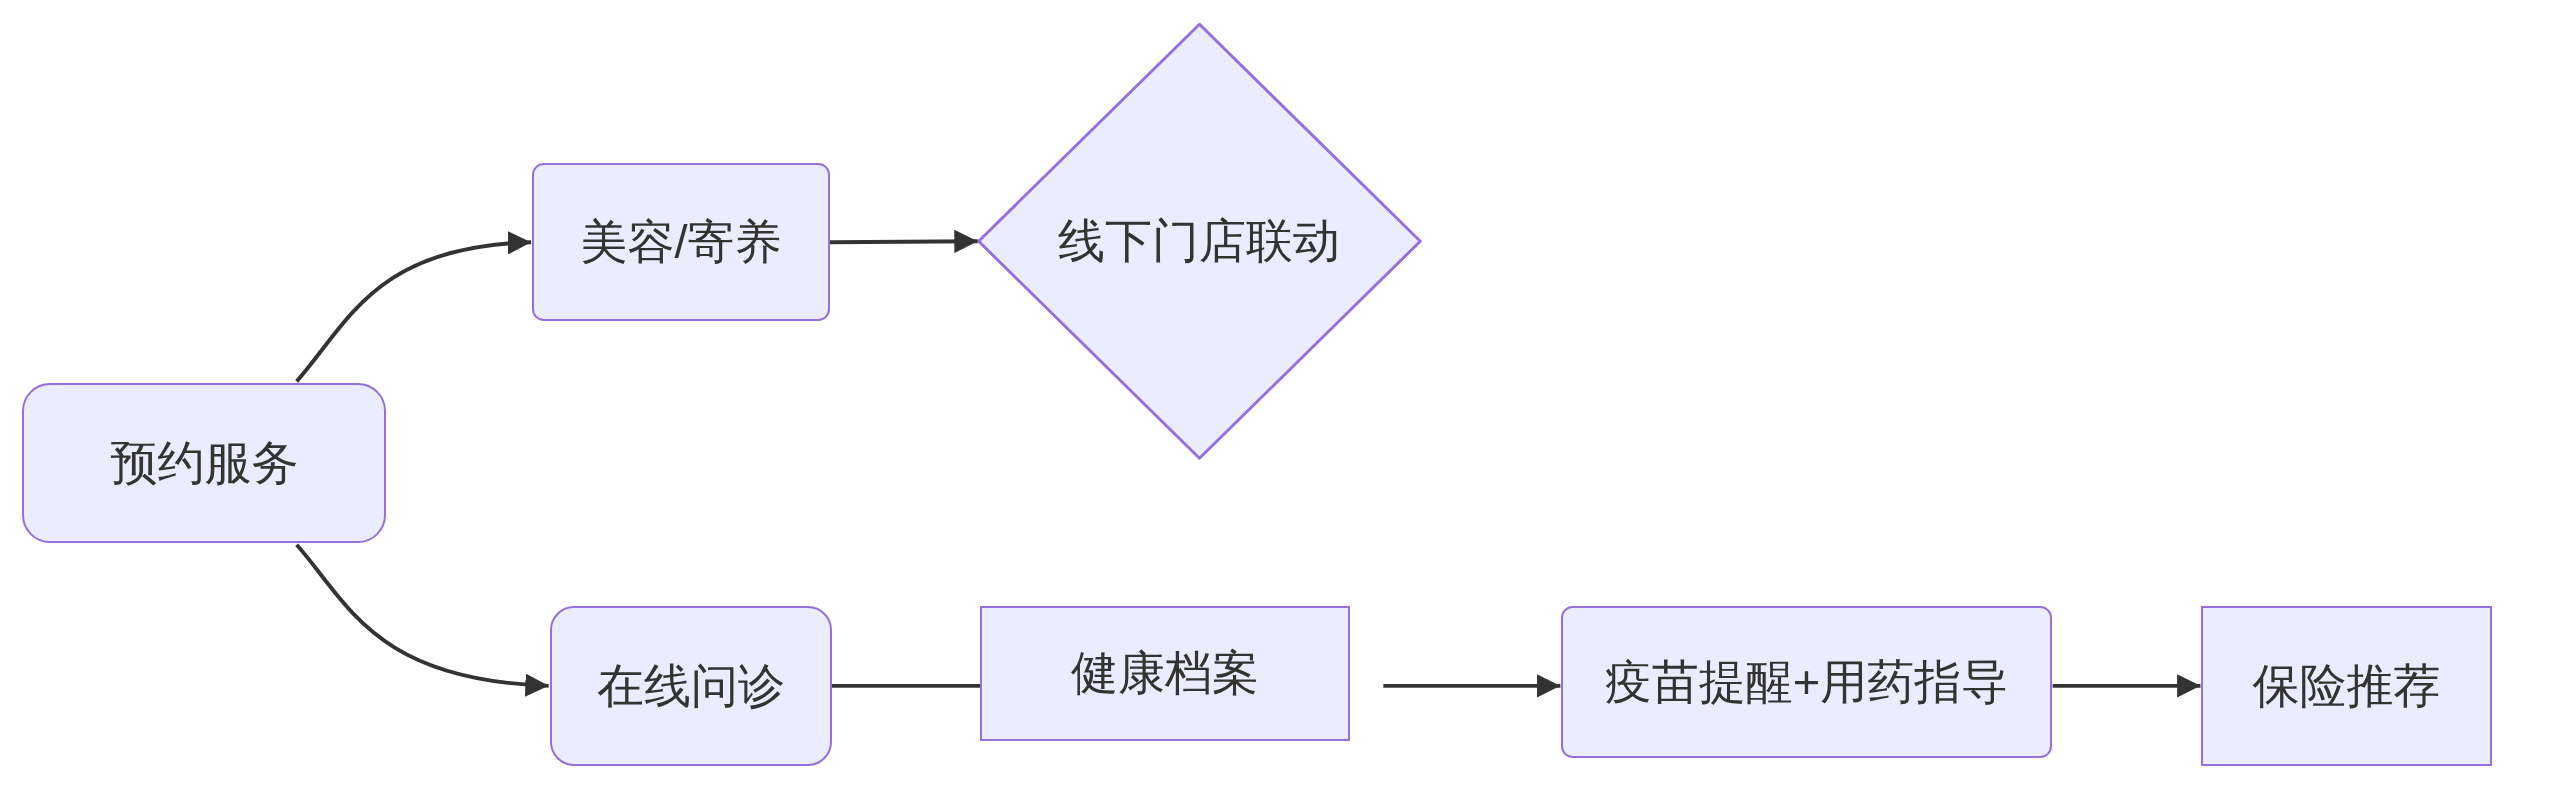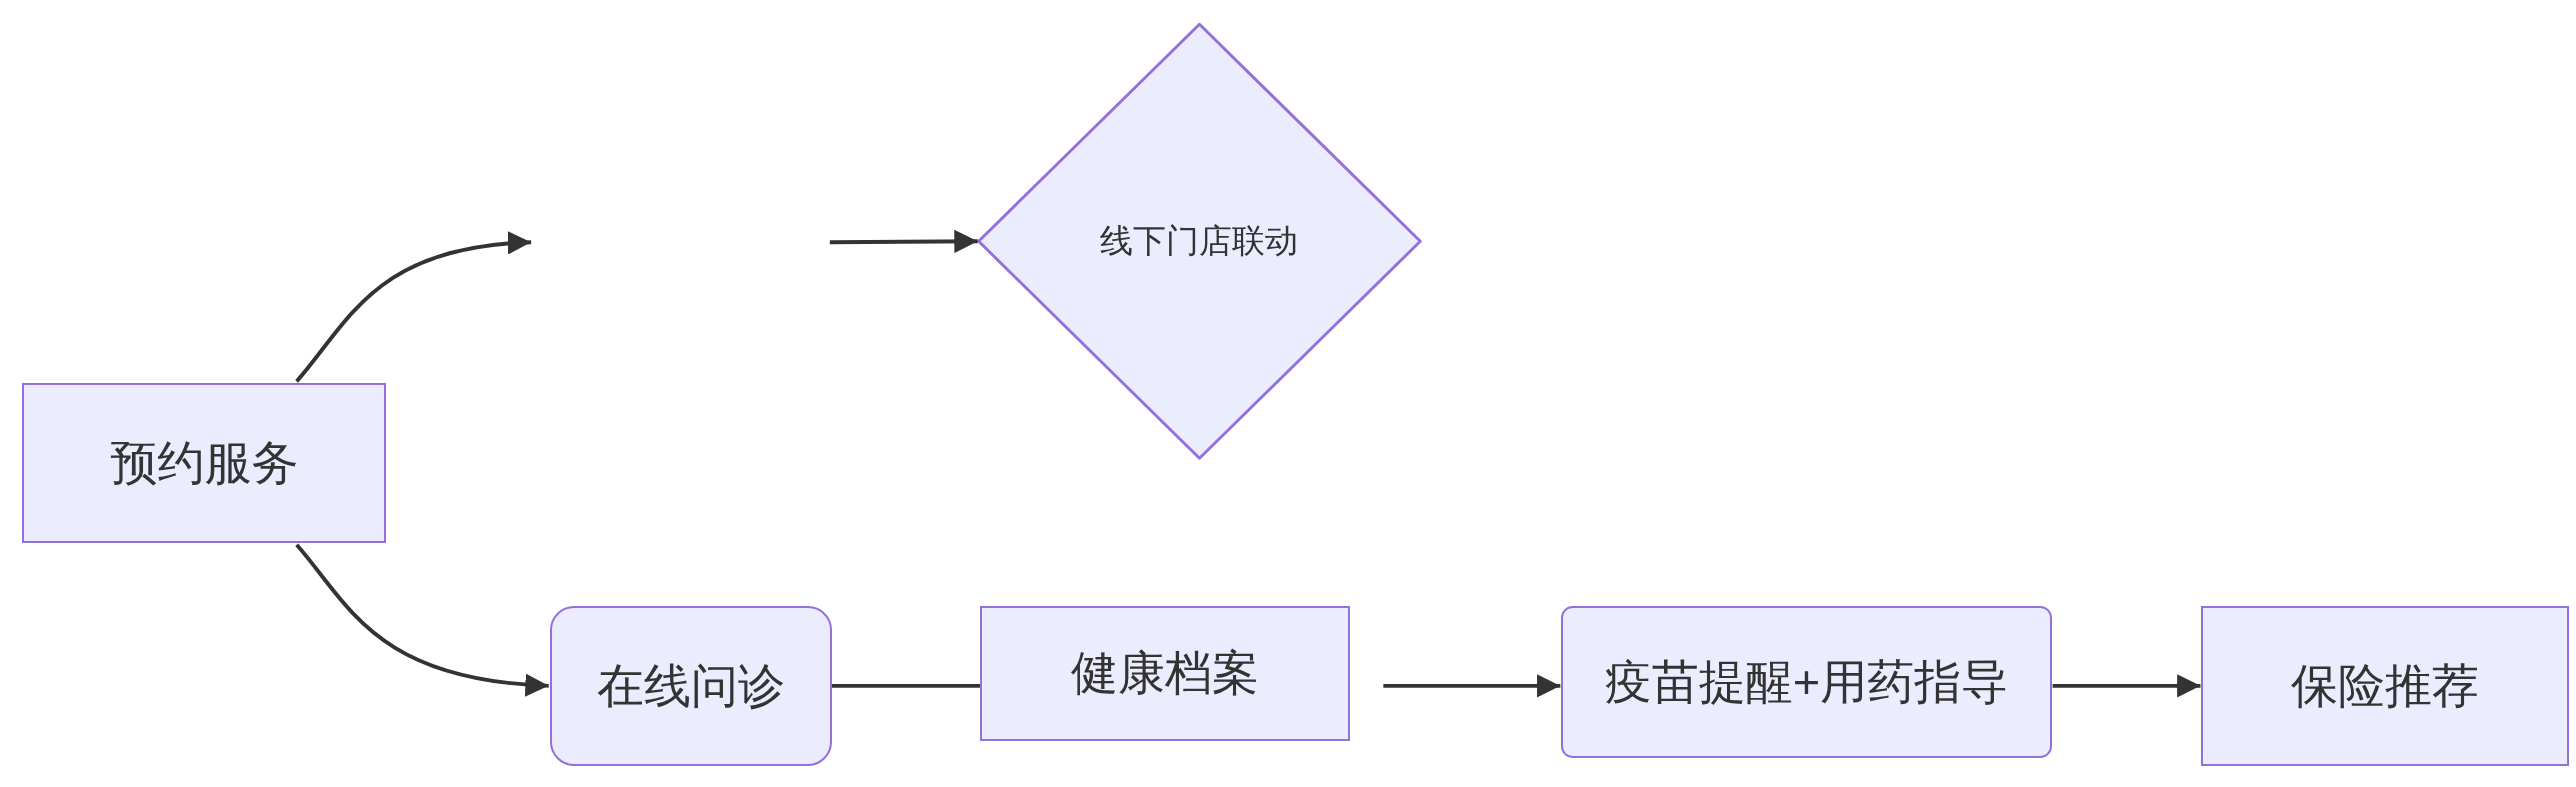--- a/index.html
+++ b/index.html
@@ -51,21 +51,21 @@
   }
   .node-label {
     display: inline-block;
   }
   .diamond-label {
     position: absolute;
     display: flex;
     align-items: center;
     justify-content: center;
     color: #333333;
-    font-size: 33px;
+    font-size: 47px;
     line-height: 1.2;
     white-space: nowrap;
   }
 </style>
 </head>
 <body>
 
 <div class="canvas">
 
   <svg class="edges-layer" viewBox="0 0 2648 810" xmlns="http://www.w3.org/2000/svg">
@@ -78,39 +78,42 @@
     <polygon class="diamond-shape" points="1233,25 1460,248 1233,471 1006,248"></polygon>
 
     <path class="edge" d="M 305 392 C 358 332, 385 253, 546 249" marker-end="url(#arrow)"></path>
     <path class="edge" d="M 305 560 C 358 620, 385 699, 564 705" marker-end="url(#arrow)"></path>
     <path class="edge" d="M 853 249 L 1005 248" marker-end="url(#arrow)"></path>
     <path class="edge" d="M 855 705 L 1041 705" marker-end="url(#arrow)"></path>
     <path class="edge" d="M 1422 705 L 1604 705" marker-end="url(#arrow)"></path>
     <path class="edge" d="M 2110 705 L 2262 705" marker-end="url(#arrow)"></path>
   </svg>
 
-  <div class="node" style="left:22.4px; top:383px; width:364px; height:160px;">
+  <div class="node" style="left:22.4px; top:383px; width:364px; height:160px;border-radius:28px;">
     <span class="node-label">预约服务</span>
   </div>
 
+  <div class="node rounded" style="left:532px; top:163px; width:298px; height:158px;">
+    <span class="node-label">美容/寄养</span>
+  </div>
 
   <div class="diamond-label" style="left:1029px; top:202px; width:340px; height:78px;">
     <span class="node-label">线下门店联动</span>
   </div>
 
   <div class="node rounded" style="left:550px; top:606px; width:282px; height:160px;border-radius:24px;">
     <span class="node-label">在线问诊</span>
   </div>
 
   <div class="node" style="left:980px; top:606px; width:370px; height:135px;">
     <span class="node-label">健康档案</span>
   </div>
 
   <div class="node rounded" style="left:1561px; top:606px; width:491px; height:152px;">
     <span class="node-label">疫苗提醒+用药指导</span>
   </div>
 
-  <div class="node" style="left:2201px; top:606px; width:368px; height:160px;">
+  <div class="node" style="left:2201px; top:606px; width:291px; height:160px;">
     <span class="node-label">保险推荐</span>
   </div>
 
 </div>
 
 
 </body></html>

